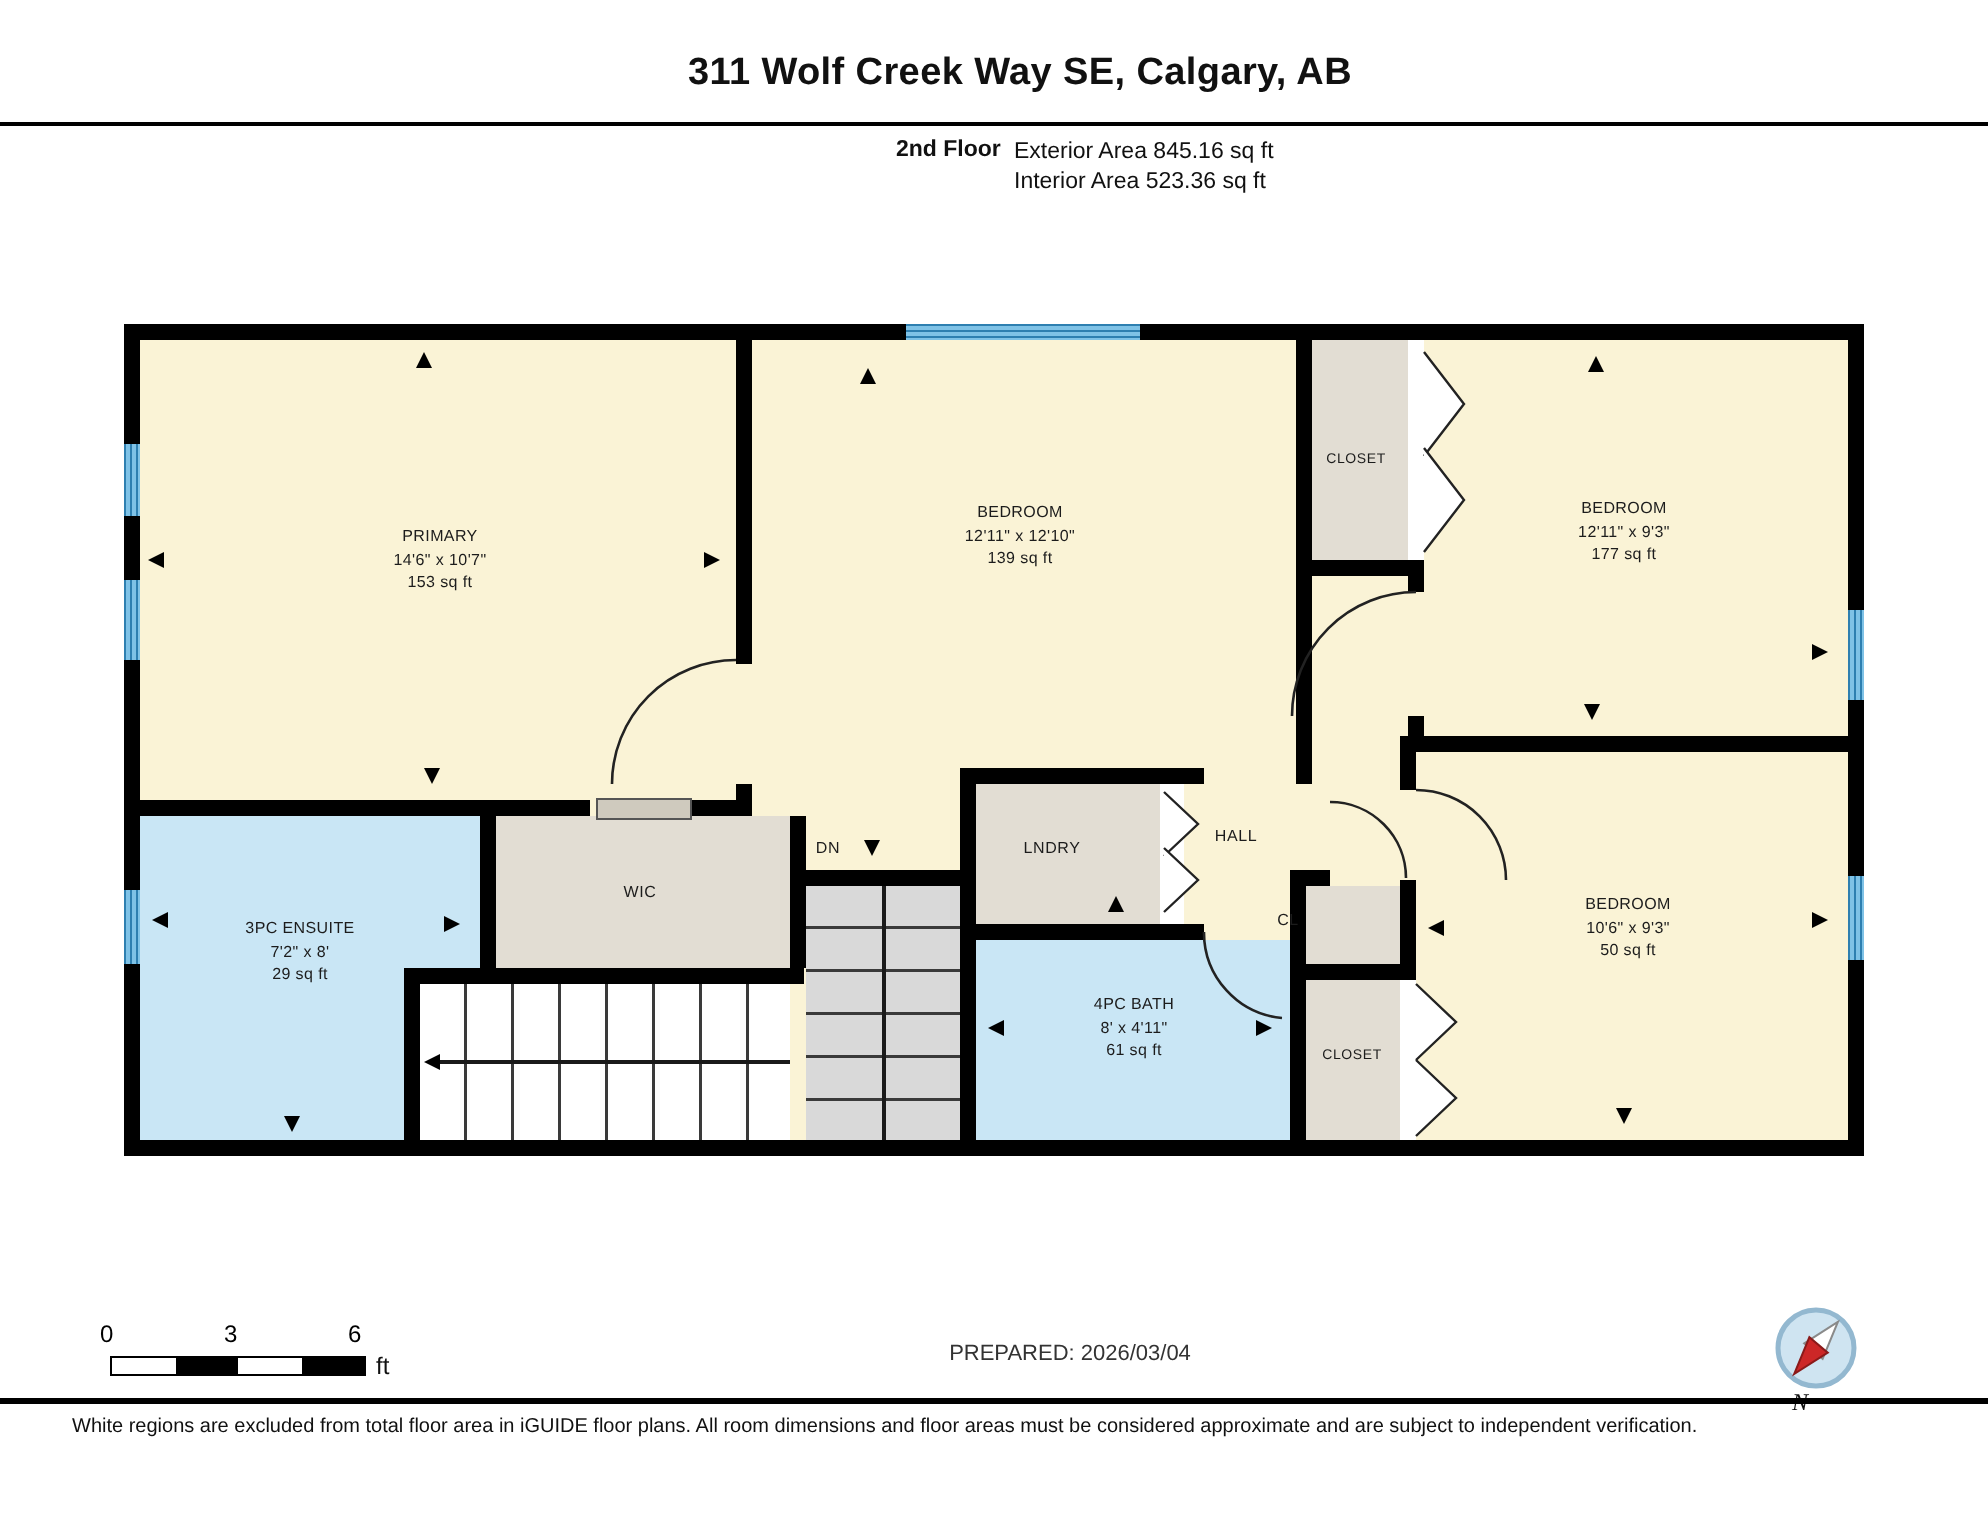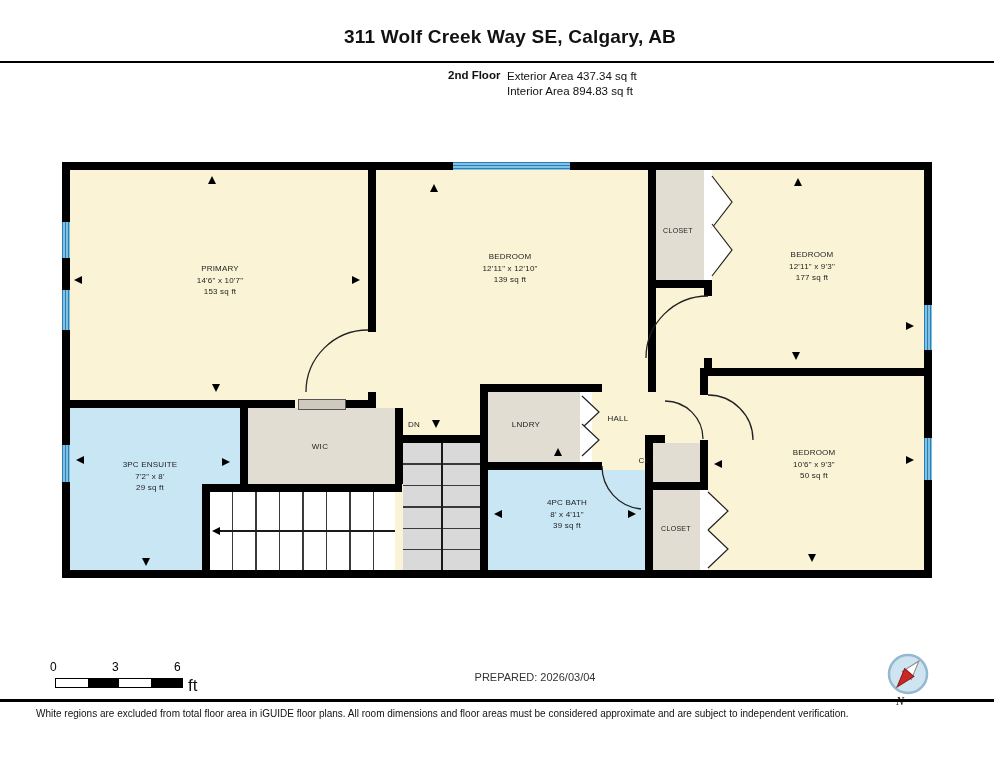--- a/index.html
+++ b/index.html
@@ -10,21 +10,21 @@
   .title{top:26px;left:0;width:994px;text-align:center;font-size:19px;font-weight:bold;letter-spacing:.2px;padding-left:13px;}
   .hrule{left:0;width:994px;background:#000;}
   .floor-label{top:69px;left:448px;font-size:11.5px;font-weight:bold;}
   .area-lines{top:69px;left:507px;font-size:11.5px;line-height:15px;}
   .disclaimer{top:708px;left:36px;width:930px;font-size:10px;color:#111;}
   .prepared{top:671px;left:430px;width:210px;text-align:center;font-size:11px;color:#333;}
   
   .scale-num{font-size:12px;color:#000;top:660px;}
   .scale-bar{top:678px;left:55px;width:126px;height:8px;border:1.5px solid #000;display:flex;}
   .scale-bar div{height:100%;}
-  .scale-ft{top:676px;left:188px;font-size:17px;}
+  .scale-ft{top:676px;left:188px;font-size:12px;}
   
   #plan{left:62px;top:162px;width:870px;height:416px;background:#faf3d6;}
   .wall{position:absolute;background:#000;}
   .fill{position:absolute;}
   .wet{background:#c9e6f5;}
   .sto{background:#e2ddd3;}
   .white{background:#fff;}
   .win{position:absolute;}
   .win.v{background:repeating-linear-gradient(90deg,#2e7fb0 0 1px,#7fc2e6 1px 3px);}
   .win.h{background:repeating-linear-gradient(180deg,#2e7fb0 0 1px,#7fc2e6 1px 3px);}
@@ -45,22 +45,22 @@
   .leaf{position:absolute;background:#cfcabe;border:1px solid #555;}
   .compass-n{top:694px;left:896px;font-size:12px;font-style:italic;font-family:"Liberation Serif",serif;}
 </style>
 </head>
 <body>
 
 <div class="abs title">311 Wolf Creek Way SE, Calgary, AB</div>
 <div class="abs hrule" style="top:61px;height:2px"></div>
 <div class="abs floor-label">2nd Floor</div>
 <div class="abs area-lines">
-  <div>Exterior Area 437.34 sq ft</div>
-  <div>Interior Area 894.83 sq ft</div>
+  <div>Exterior Area 845.16 sq ft</div>
+  <div>Interior Area 523.36 sq ft</div>
 </div>
 
 <div id="plan" class="abs">
 
   <div class="fill wet" style="left:8px;top:246px;width:170px;height:84px"></div>
   <div class="fill wet" style="left:8px;top:330px;width:132px;height:78px"></div>
   <div class="fill wet" style="left:426px;top:308px;width:157px;height:100px"></div>
   <div class="fill sto" style="left:186px;top:246px;width:147px;height:76px"></div>
   <div class="fill sto" style="left:426px;top:230px;width:92px;height:70px"></div>
   <div class="fill white" style="left:518px;top:230px;width:12px;height:70px"></div>
@@ -171,21 +171,21 @@
     <div>50 sq ft</div>
   </div>
   <div class="room-label" style="left:88px;top:314px">
     <div>3PC ENSUITE</div>
     <div>7'2" x 8'</div>
     <div>29 sq ft</div>
   </div>
   <div class="room-label" style="left:505px;top:352px">
     <div>4PC BATH</div>
     <div>8' x 4'11"</div>
-    <div>39 sq ft</div>
+    <div>61 sq ft</div>
   </div>
 
   <div class="small-label" style="left:258px;top:284px">WIC</div>
   <div class="small-label" style="left:464px;top:262px">LNDRY</div>
   <div class="small-label" style="left:556px;top:256px">HALL</div>
   <div class="small-label" style="left:616px;top:68px;font-size:7px">CLOSET</div>
   <div class="small-label" style="left:582px;top:298px">CL</div>
   <div class="small-label" style="left:614px;top:366px;font-size:7px">CLOSET</div>
   <div class="small-label" style="left:352px;top:262px">DN</div>
   <span class="arr down" style="left:370px;top:258px"></span>

